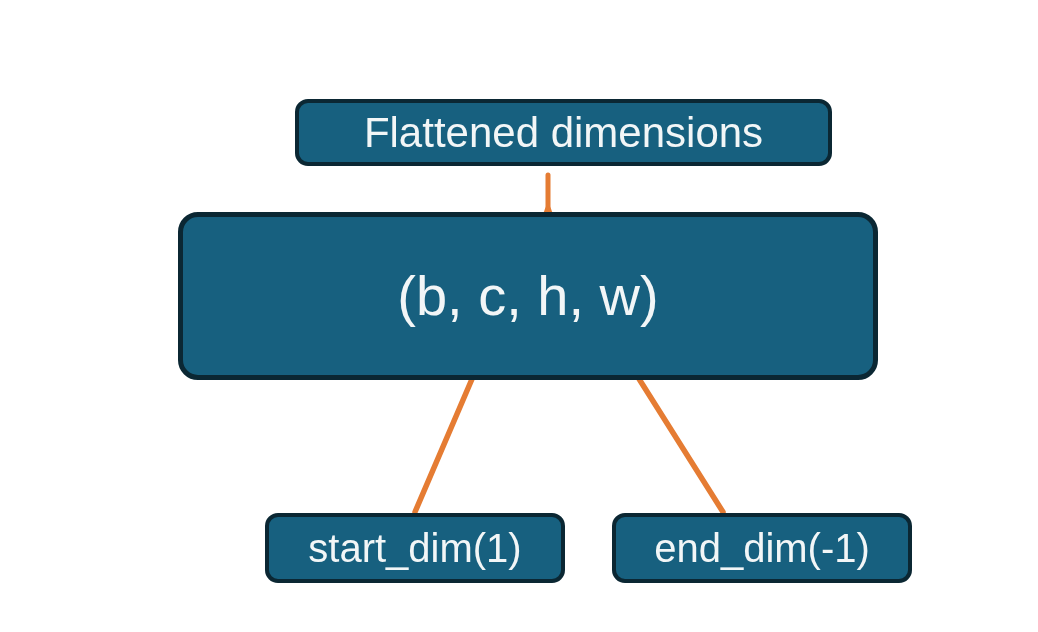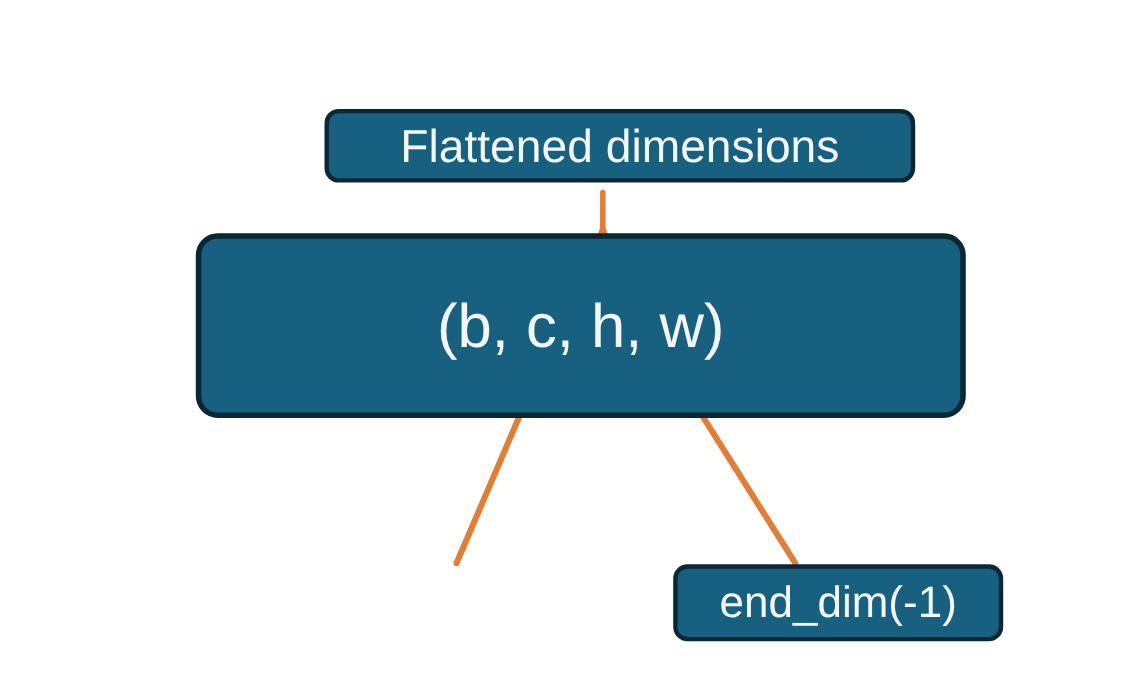--- a/index.html
+++ b/index.html
@@ -89,18 +89,21 @@
   </svg>
 
   <div class="node node-top">
     <span>Flattened dimensions</span>
   </div>
 
   <div class="node node-main">
     <span>(b, c, h, w)</span>
   </div>
 
+  <div class="node node-bottom node-start">
+    <span>start_dim(1)</span>
+  </div>
 
   <div class="node node-bottom node-end">
     <span>end_dim(-1)</span>
   </div>
 
 </div>
 
 </body></html>

